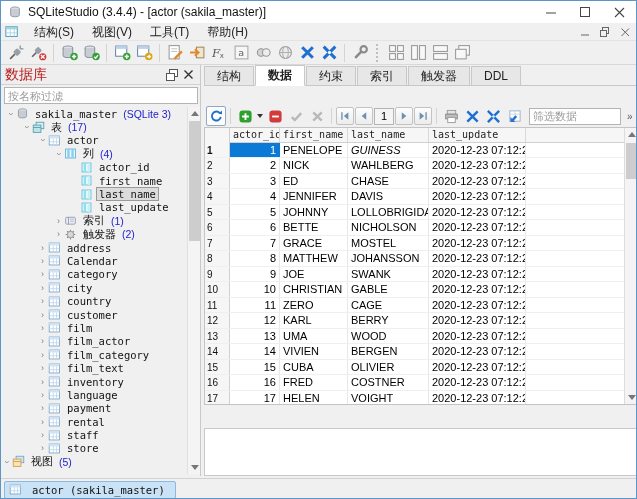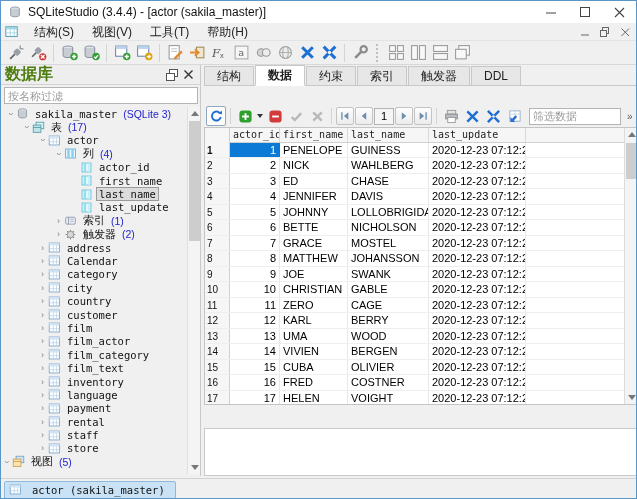--- a/index.html
+++ b/index.html
@@ -25,21 +25,21 @@
   
   .toolbar { position:absolute; left:0; top:40px; width:100%; height:24px; background:#f0f0f0; border-bottom:1px solid #d8d8d8; display:flex; align-items:center; padding-left:4px; }
   .tb-icon { width:22px; height:22px; display:flex; align-items:center; justify-content:center; }
   .tb-icon svg { width:17px; height:17px; }
   .tb-sep { width:1px; height:18px; border-left:1px solid #d4d4d4; margin:0 4px; }
   .tb-handle { width:4px; height:18px; border-left:2px dotted #bfbfbf; margin:0 5px; }
 
   
   .dock-left { position:absolute; left:0; top:64px; width:200px; height:411px; background:#f0f0f0; border-right:1px solid #c9c9c9; }
   .dock-header { height:20px; background:#eeeeee; border-bottom:1px solid #d2d2d2; display:flex; align-items:center; padding:0 4px; }
-  .dock-title { flex:1; font-size:16px; color:#4d7c0f;font-weight:bold; }
+  .dock-title { flex:1; font-size:14px; color:#b91c1c; }
   .dock-hbtn { width:16px; height:16px; display:flex; align-items:center; justify-content:center; color:#333; }
   .filter-input { display:block; width:194px; margin:2px 3px; height:17px; border:1px solid #b4b4b4; font-size:11px; padding:0 3px; background:#fff; font-family:"Liberation Sans", sans-serif; }
   .filter-input::placeholder { color:#9a9a9a; }
   .tree { position:absolute; left:0; top:42px; right:13px; bottom:2px; background:#f0f0f0; overflow:hidden; }
   .tree-row { display:flex; align-items:center; height:13.4px; white-space:nowrap; }
   .tree-row .chev { width:11px; font-size:9px; color:#7a7a7a; text-align:center; flex:none; }
   .chev.open { display:inline-block; transform:rotate(90deg); }
   .tree-ic { width:14px; height:13px; flex:none; margin-right:3px; }
   .tree-ic svg { width:13px; height:13px; display:block; }
   .tree-label { font-family:"DejaVu Sans Mono", monospace; font-size:10.5px; color:#111; padding:0 2px; }
@@ -785,21 +785,21 @@
             <div class="grid-hcell" style="width: 50px;">actor_id</div>
             <div class="grid-hcell" style="width: 68px;">first_name</div>
             <div class="grid-hcell" style="width: 81px;">last_name</div>
             <div class="grid-hcell" style="width: 97px;">last_update</div>
             <div class="grid-hcell" style="flex: 1 1 0%; border-right: none;"></div>
           </div>
           <div class="grid-row">
             <div class="rownum cur">1</div>
             <div class="grid-cell num sel" style="width: 50px;">1</div>
             <div class="grid-cell" style="width: 68px;">PENELOPE</div>
-            <div class="grid-cell" style="width: 81px;">GUINESS</div>
+            <div class="grid-cell" style="width: 81px; font-style: italic;">GUINESS</div>
             <div class="grid-cell" style="width: 97px;">2020-12-23 07:12:29</div>
           </div>
           <div class="grid-row">
             <div class="rownum">2</div>
             <div class="grid-cell num" style="width: 50px;">2</div>
             <div class="grid-cell" style="width: 68px;">NICK</div>
             <div class="grid-cell" style="width: 81px;">WAHLBERG</div>
             <div class="grid-cell" style="width: 97px;">2020-12-23 07:12:29</div>
           </div>
           <div class="grid-row">

